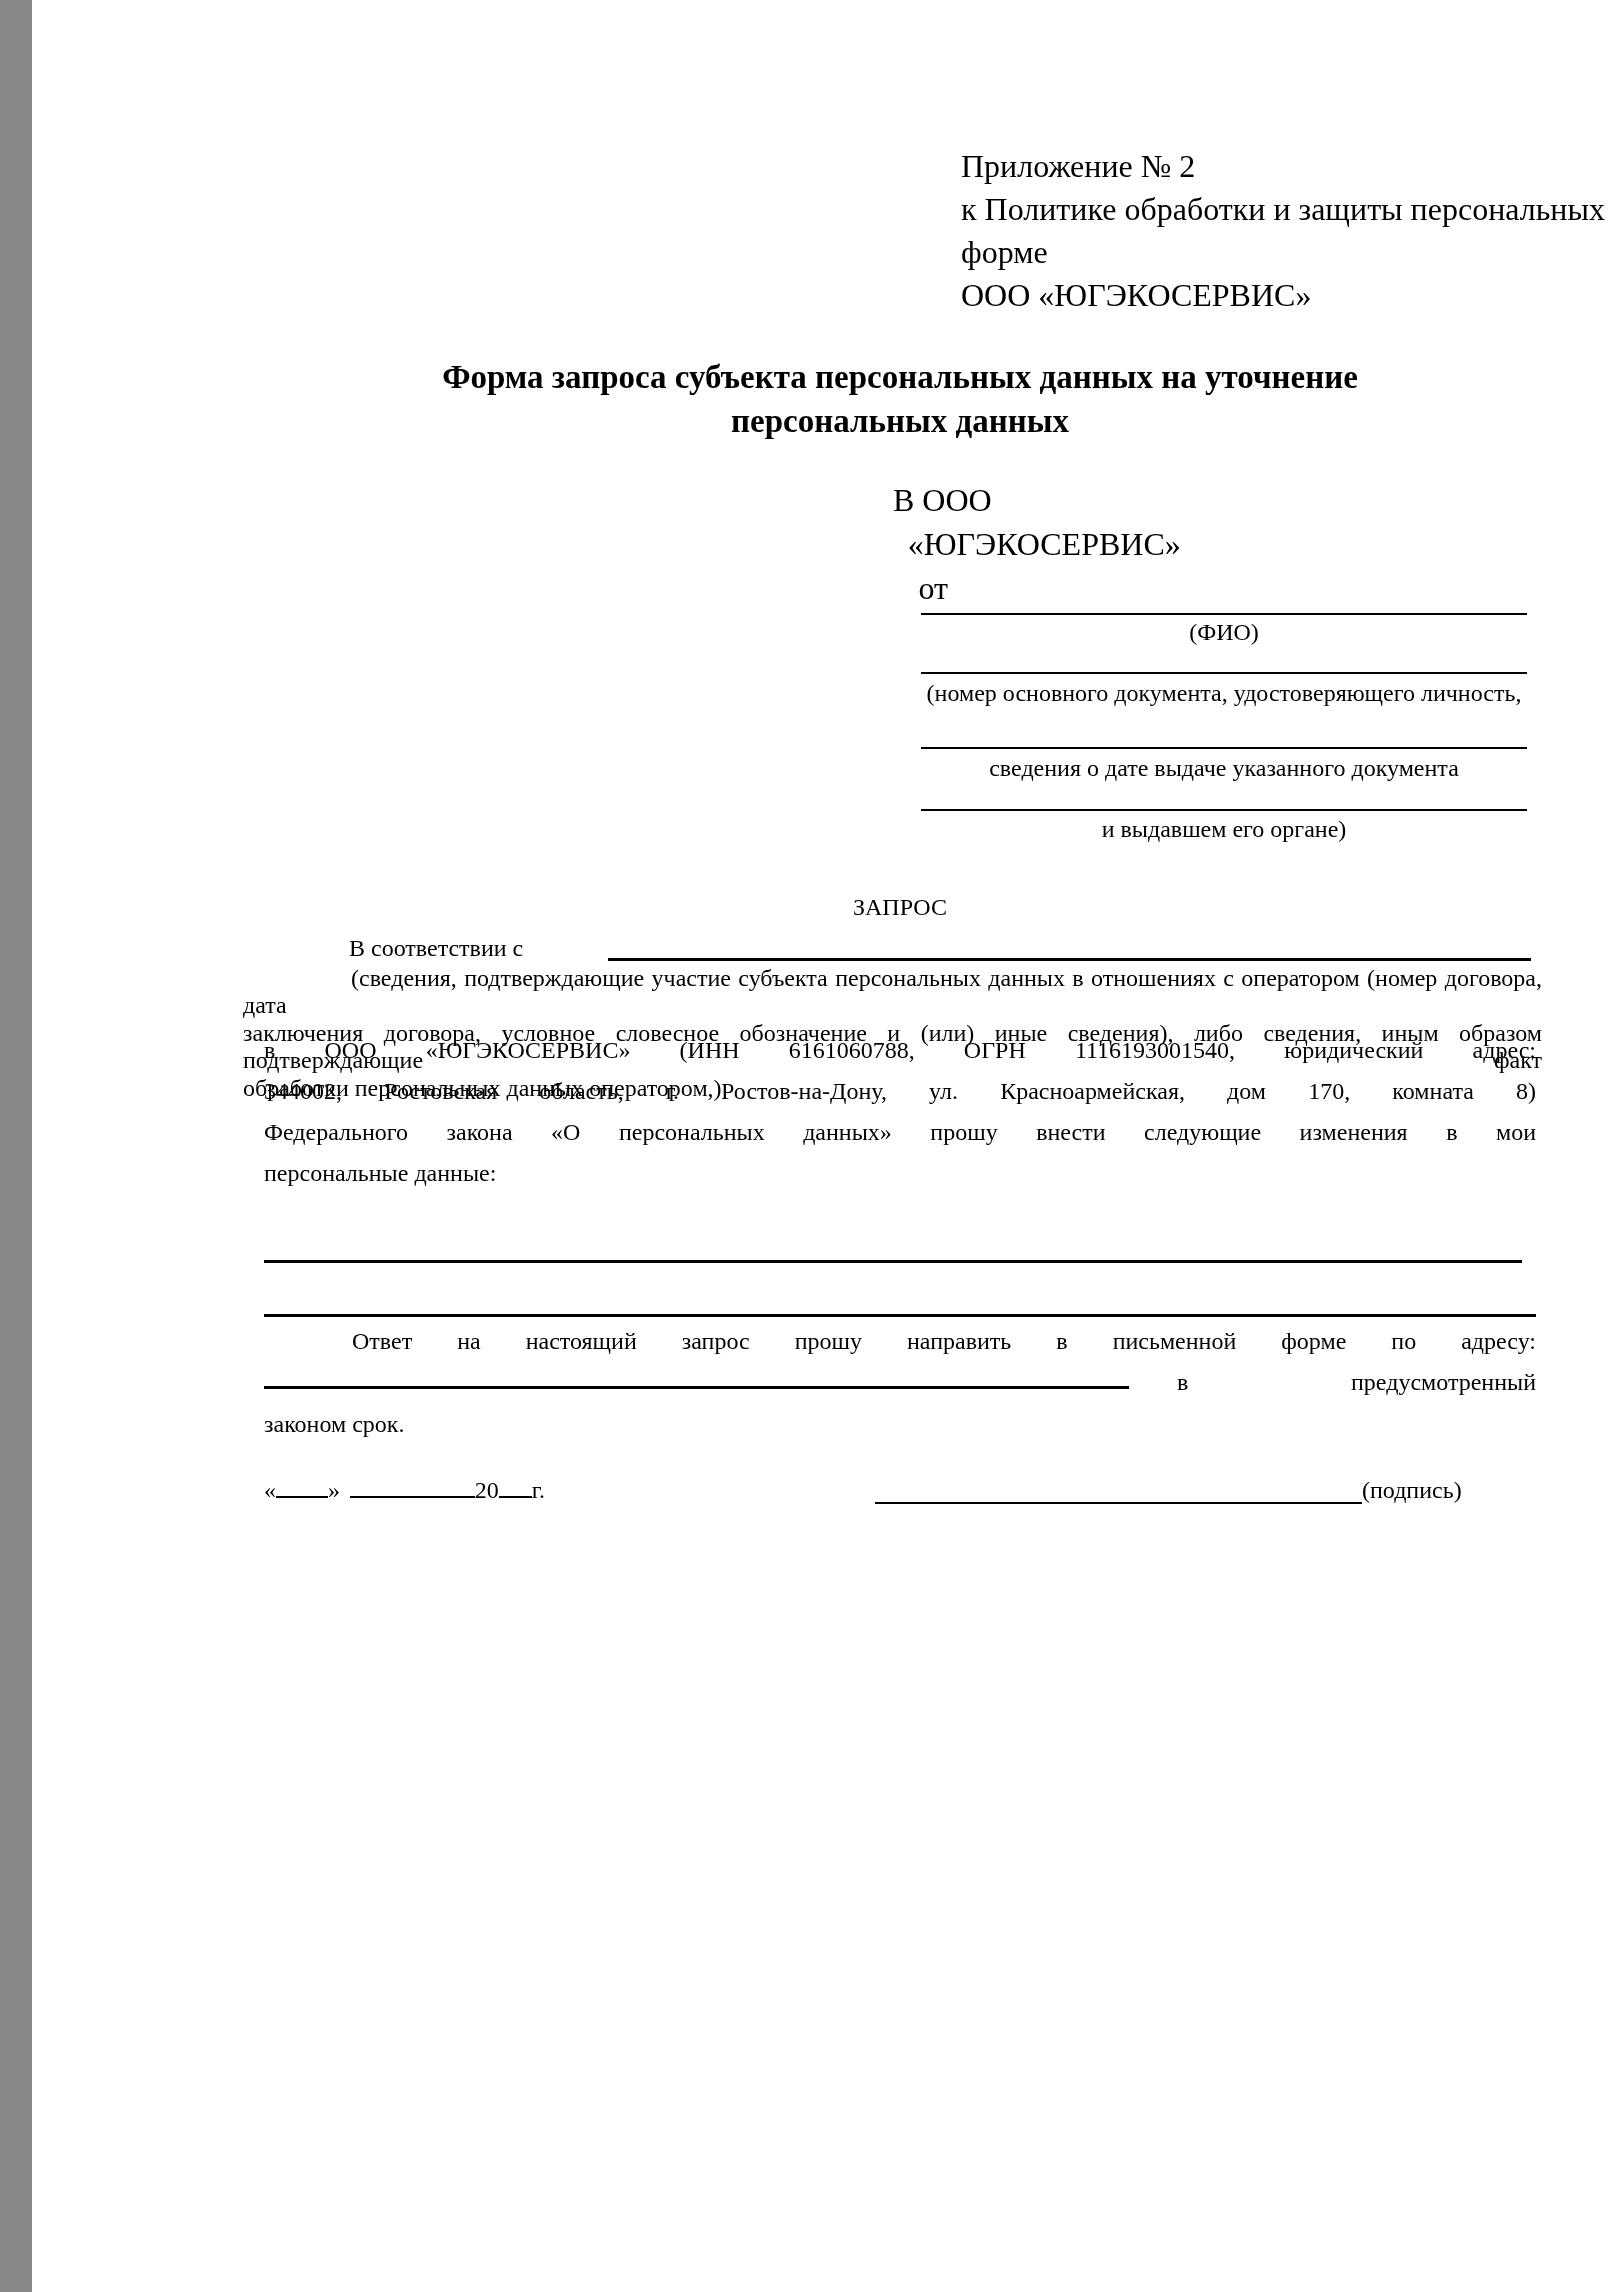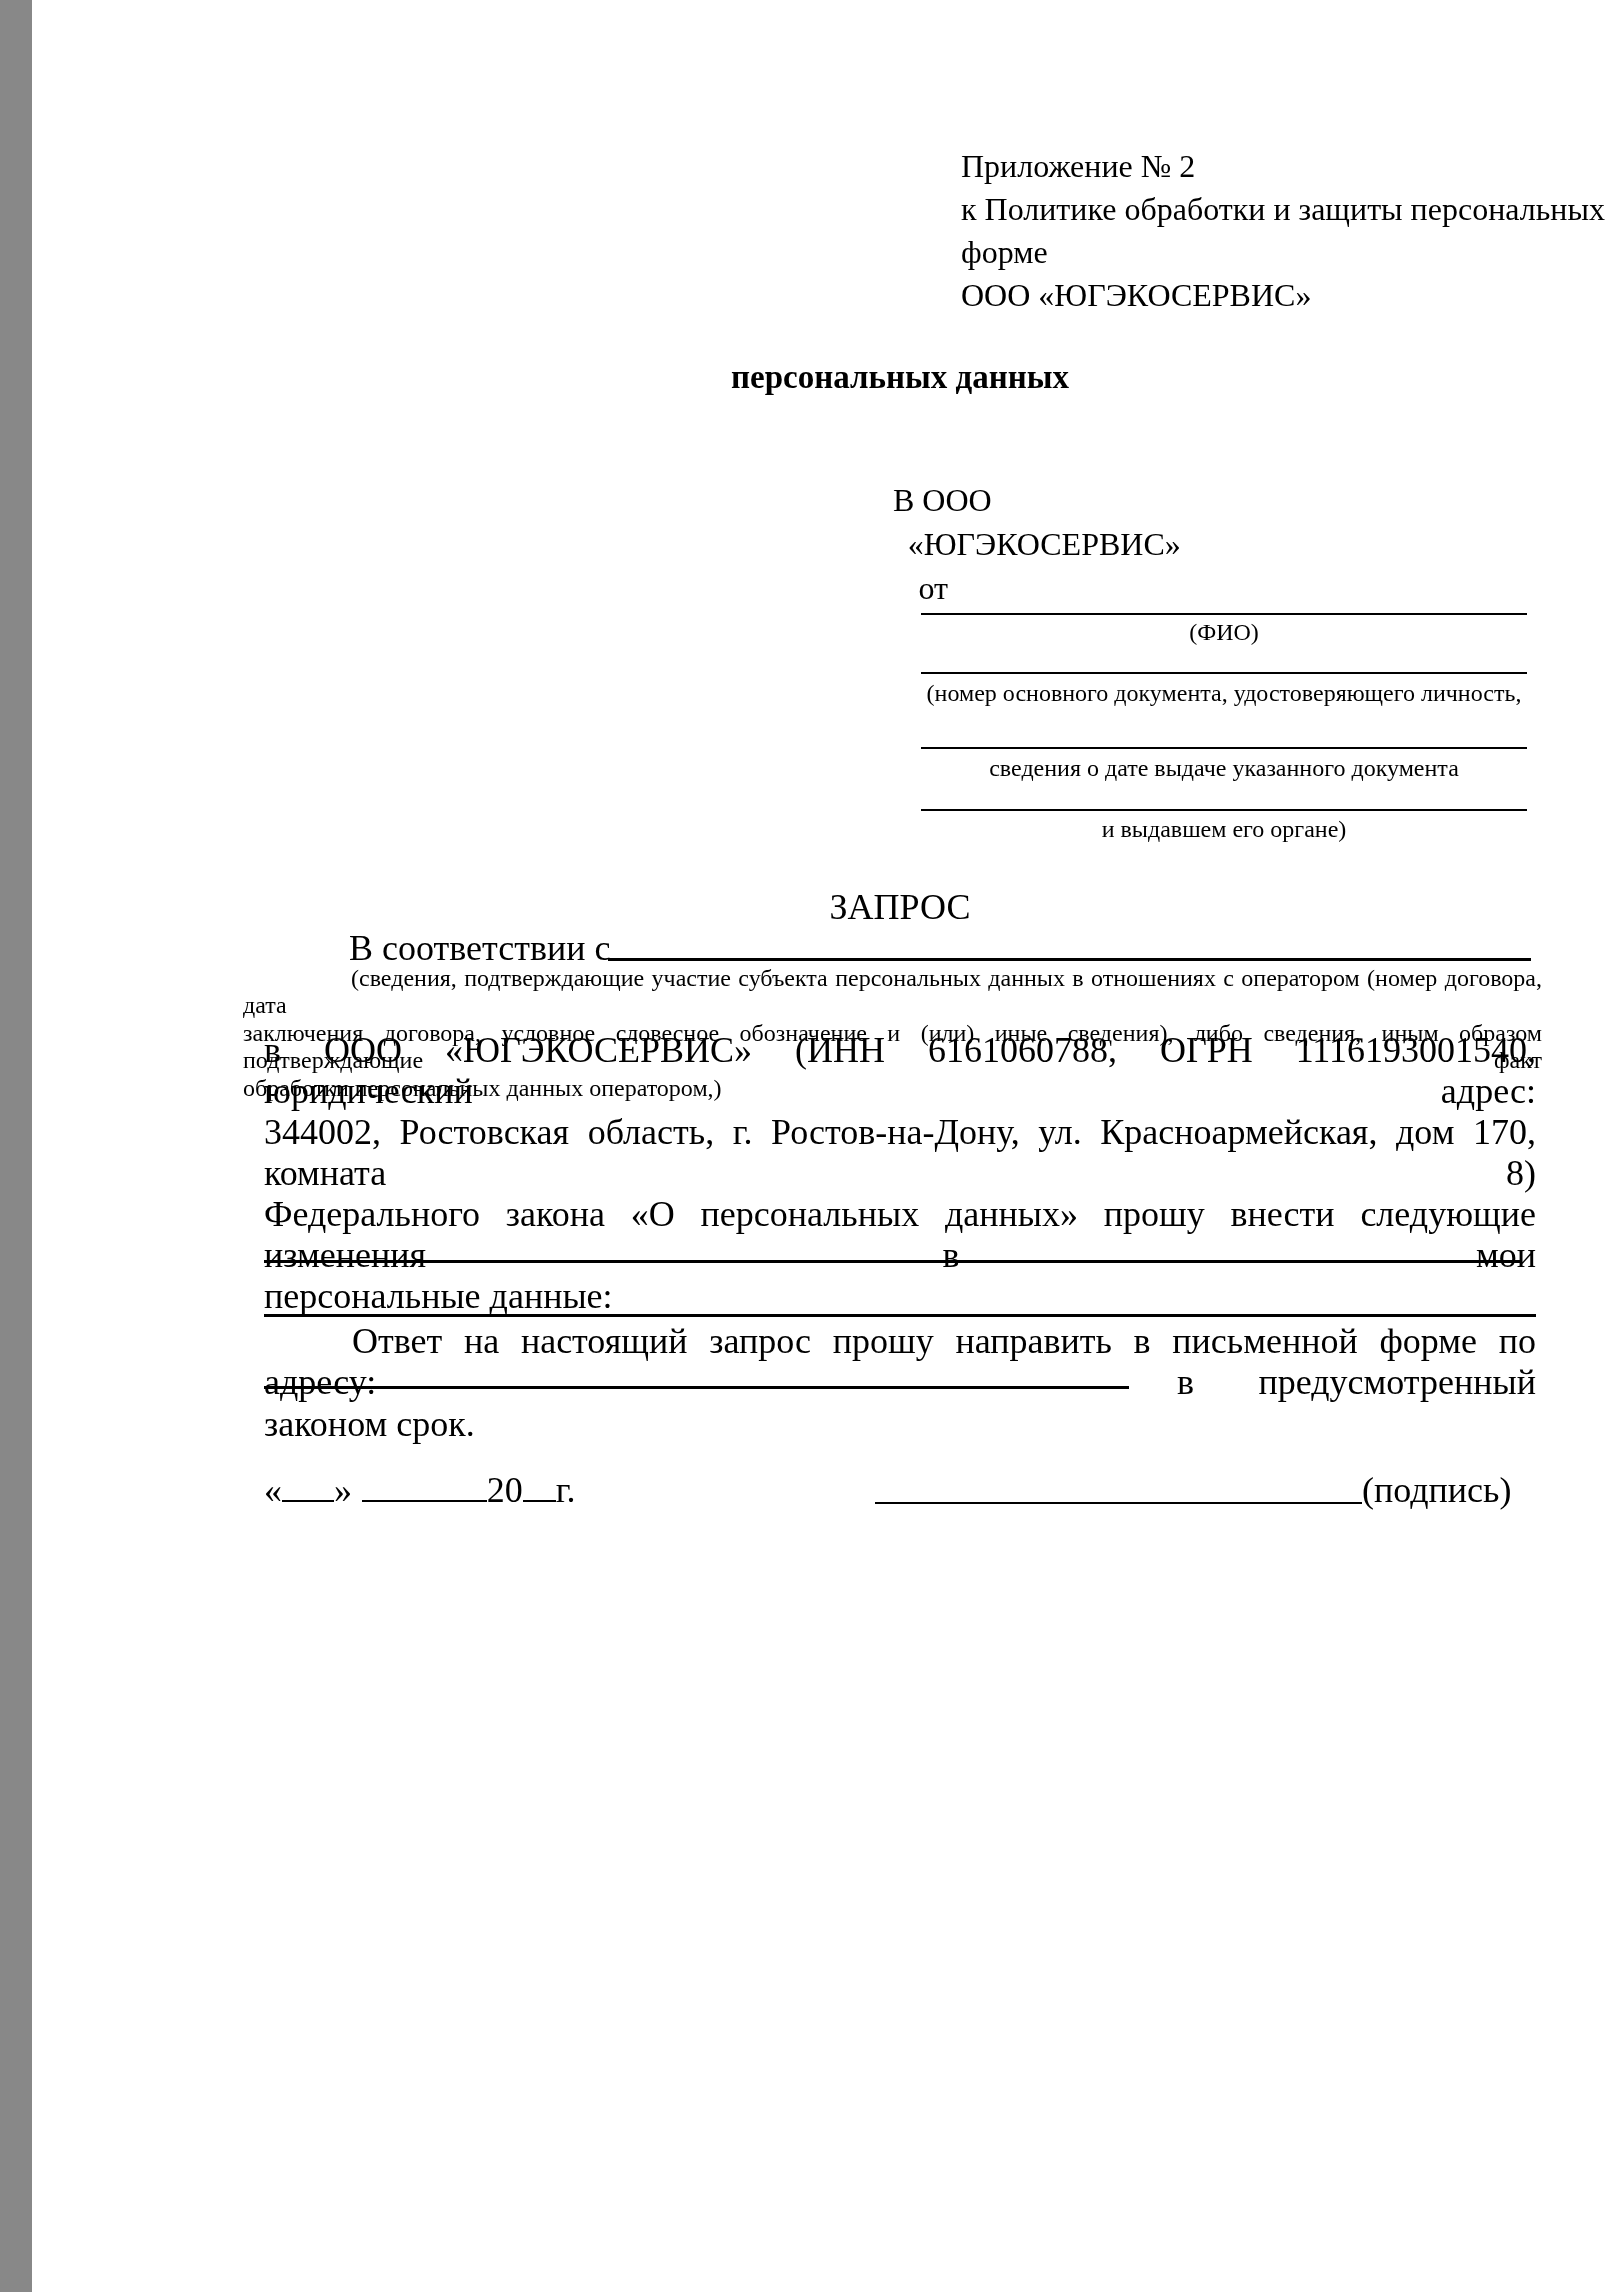--- a/index.html
+++ b/index.html
@@ -7,21 +7,21 @@
     position: relative;
     width: 1621px;
     height: 2293px;
     background: #ffffff;
     font-family: "Liberation Serif", "DejaVu Serif", serif;
     color: #000000;
     overflow: hidden;
     margin-left: 32px;
   }
   .abs { position: absolute; }
-  .t33 { font-size: 36px; line-height: 41px; }
+  .t33 { font-size: 24px; line-height: 41px; }
   .t24 { font-size: 24px; line-height: 27.4px; }
   .bold { font-weight: bold; }
   .center { text-align: center; }
   .jst { text-align: justify; text-align-last: justify; white-space: normal; }
   .rule { position: absolute; background: #000000; height: 2px; }
   .rule3 { position: absolute; background: #000000; height: 2.9px; }
   .blank {
     display: inline-block;
     height: 0;
     border-bottom: 2.9px solid #000000;
@@ -42,20 +42,21 @@
 <div class="page">
 
   <div class="abs hdr">
     <div>Приложение № 2</div>
     <div>к Политике обработки и защиты персональных</div>
     <div>форме</div>
     <div>ООО «ЮГЭКОСЕРВИС»</div>
   </div>
 
   <div class="abs bold center" style="left:232px; top:355px; width:1272px; font-size:33px; line-height:44px;">
+    <div>Форма запроса субъекта персональных данных на уточнение</div>
     <div>персональных данных</div>
   </div>
 
   <div class="abs addr">
     <div>В ООО</div>
     <div class="i1">«ЮГЭКОСЕРВИС»</div>
     <div class="i2">от</div>
   </div>
 
   <div class="rule" style="left:889px; top:613px; width:606px;"></div>

